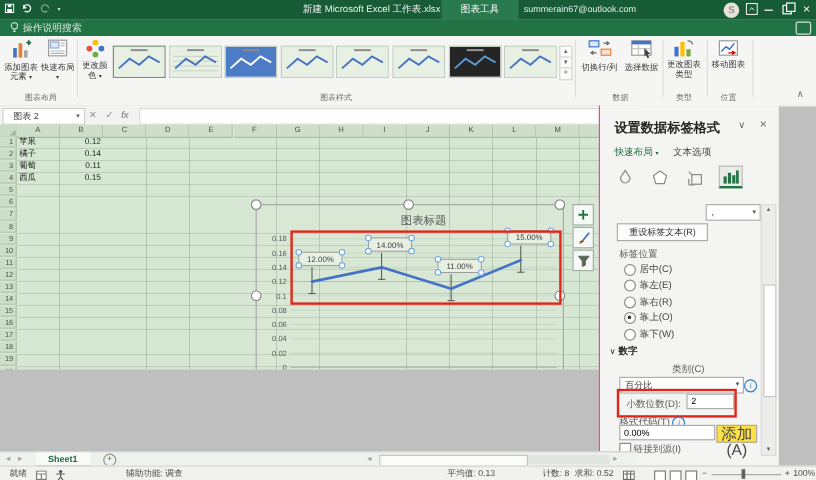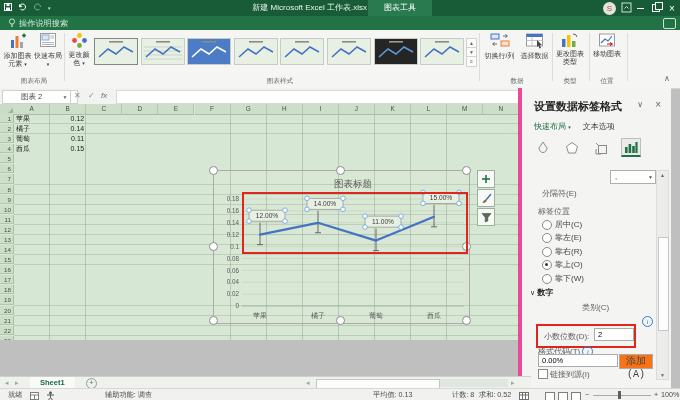--- a/index.html
+++ b/index.html
@@ -31,65 +31,65 @@
   .grp-label{position:absolute;top:47px;font-size:6.6px;color:#6b6b6b;text-align:center;}
   .vsep{position:absolute;top:3px;height:48px;border-left:1px solid #dcdedb;}
   .bigbtn{position:absolute;top:2px;text-align:center;}
   .bigbtn .lbl{margin-top:1px;line-height:7.5px;}
   .thumb{position:absolute;top:8px;width:44px;height:27px;border:1px solid #c3cdc2;box-sizing:border-box;}
   .thumb.sel{border:1.5px solid #7e8a7d;}
   .gscroll{position:absolute;left:466px;width:9px;height:9px;border:1px solid #cfd4ce;background:#fbfcfb;font-size:5px;color:#666;text-align:center;line-height:8px;}
   #ribbon-collapse{position:absolute;left:664px;top:44px;color:#5f6f62;font-size:8px;}
   
   #formulabar{position:absolute;left:0;top:88px;width:531px;height:16px;background:#f1f3f0;border-bottom:1px solid #cfd1ce;font-size:7.5px;color:#444;}
-  #namebox{position:absolute;left:2px;top:1.5px;width:56px;height:12px;background:#fff;border:1px solid #cfd1ce;line-height:12px;padding-left:18px;}
+  #namebox{position:absolute;left:2px;top:1.5px;width:56px;height:12px;background:#fff;border:1px solid #cfd1ce;line-height:12px;padding-left:8px;}
   #namebox-dd{position:absolute;left:60px;top:1.5px;width:10px;height:12px;background:#fff;border:1px solid #cfd1ce;border-left:none;font-size:5px;color:#666;text-align:center;line-height:12px;}
   .fbtn{position:absolute;top:0;height:16px;line-height:16px;color:#8f8f8f;font-size:8px;}
   #fx-input{position:absolute;left:116px;top:1.5px;width:413px;height:12px;background:#fff;border:1px solid #d8dad7;}
   
-  #sheet{position:absolute;left:0;top:104px;width:531px;height:236px;background:#d6e7d3;overflow:hidden;}
+  #sheet{position:absolute;left:0;top:104px;width:531px;height:204px;background:#d6e7d3;overflow:hidden;}
   #corner{position:absolute;left:0;top:0;width:14px;height:10px;background:#c9dcc5;border-right:1px solid #a9bfa4;border-bottom:1px solid #a9bfa4;}
   #corner::after{content:"";position:absolute;right:1px;bottom:1px;border-left:5px solid transparent;border-bottom:5px solid #9fb49b;}
   .colhead{position:absolute;top:0;height:10px;background:#cddfc9;border-right:1px solid #b3c7ae;border-bottom:1px solid #a9bfa4;font-size:6.4px;color:#3f513d;text-align:center;line-height:10px;}
   .rowhead{position:absolute;left:0;width:14px;background:#cddfc9;border-right:1px solid #a9bfa4;border-bottom:1px solid #b3c7ae;font-size:6.2px;color:#3f513d;text-align:right;padding-right:2px;box-sizing:border-box;}
   #gridlayer{position:absolute;left:14px;top:10px;width:505px;height:262px;
     background-image:
       repeating-linear-gradient(to right, transparent 0, transparent 35.4px, rgba(110,132,108,.32) 35.4px, rgba(110,132,108,.32) 36.1px),
       repeating-linear-gradient(to bottom, transparent 0, transparent 9.38px, rgba(110,132,108,.26) 9.38px, rgba(110,132,108,.26) 10.08px);}
   .cell{position:absolute;font-size:7px;color:#1f1f1f;line-height:10px;white-space:nowrap;}
   #vscroll{position:absolute;left:519px;top:0;width:12px;height:272px;background:#edf0ec;border-left:1px solid #cfd3ce;}
   #vscroll .arr{position:absolute;left:0;width:12px;height:10px;font-size:5px;color:#667;text-align:center;line-height:10px;}
   #vthumb{position:absolute;left:1.5px;top:12px;width:8px;height:138px;background:#fafbfa;border:1px solid #c4c8c3;}
   
   #chart{position:absolute;left:213px;top:66px;width:255px;height:152px;border:1px solid #a9aaa9;background:rgba(255,255,255,0.06);}
   .chandle{position:absolute;width:7px;height:7px;border-radius:50%;background:#fff;border:1px solid #8b8b8b;}
   .sidebtn{position:absolute;left:477px;width:16px;height:16px;background:#f6f9f5;border:1px solid #9fae9d;display:flex;align-items:center;justify-content:center;}
   .redbox{position:absolute;border:2px solid #e0261c;}
   
-  #pane{position:absolute;left:518px;top:88px;width:149px;height:300px;background:#f4f4f3;border-left:4px solid #ec4899;font-size:8px;color:#444;}
+  #pane{position:absolute;left:499px;top:88px;width:149px;height:300px;background:#f4f4f3;border-left:1px solid #ec4899;font-size:8px;color:#444;}
   #pane-title{position:absolute;left:12px;top:11px;font-size:11px;font-weight:bold;color:#262626;white-space:nowrap;}
   #pane-chev{position:absolute;right:28px;top:12px;color:#666;font-size:8px;}
   #pane-close{position:absolute;right:10px;top:11px;color:#666;font-size:10px;}
   #pane-tabs{position:absolute;left:12px;top:33px;display:flex;gap:12px;font-size:8px;}
   #pane-icons{position:absolute;left:12px;top:50px;display:flex;gap:11px;align-items:center;}
   .picon{width:18px;height:16px;display:flex;align-items:center;justify-content:center;}
   .picon.sel{border:1px solid #bdbdbd;background:#eaeae8;border-bottom:2px solid #217346;}
   .plabel{color:#5c5c5c;}
   .pane-dd{position:absolute;background:#fff;border:1px solid #aeaeae;height:12px;line-height:12px;padding-left:4px;font-size:7.5px;color:#333;}
   .dd-arrow{position:absolute;right:2px;top:0;font-size:5px;color:#555;line-height:12px;}
   #reset-btn{position:absolute;left:14px;top:98px;width:74px;height:13px;background:#fdfdfd;border:1px solid #ababab;font-size:7.5px;text-align:center;line-height:13px;color:#333;}
   .radio{position:absolute;left:20px;width:8px;height:8px;border:1px solid #8a8a8a;border-radius:50%;background:#fff;}
   .radio.on::after{content:"";position:absolute;left:1.5px;top:1.5px;width:3.5px;height:3.5px;border-radius:50%;background:#333;}
   .radlbl{position:absolute;left:33px;font-size:8px;color:#444;line-height:9px;}
   .info{display:inline-block;width:9px;height:9px;border:1px solid #2b7cd3;border-radius:50%;color:#2b7cd3;font-size:6.5px;text-align:center;line-height:9px;font-style:italic;font-family:"Liberation Serif",serif;}
   #pane-scroll{position:absolute;left:134px;top:82px;width:13px;height:210px;background:#ececea;border:1px solid #dcdcda;box-sizing:border-box;}
   #pane-scroll .arr{position:absolute;left:0;width:11px;font-size:5px;color:#666;text-align:center;}
   #pthumb{position:absolute;left:1px;top:66px;width:9px;height:92px;background:#fdfdfd;border:1px solid #c6c6c4;}
   #pane input{border:1px solid #ababab;background:#fff;font-size:7.5px;padding:0 3px;height:11px;}
-  #addfmt-btn{position:absolute;left:97px;top:266px;width:32px;height:13px;background:#f97316;border:1px solid #ababab;font-size:10px;text-align:center;line-height:13px;font-family:Liberation Mono, monospace;}
+  #addfmt-btn{position:absolute;left:97px;top:266px;width:32px;height:13px;background:#fde047;border:1px solid #ababab;font-size:13px;text-align:center;line-height:13px;}
   #chkbox{position:absolute;left:16px;top:281px;width:8px;height:8px;border:1px solid #8a8a8a;background:#fff;}
   
   #tabstrip{position:absolute;left:0;top:376px;width:531px;height:12px;background:#eef1ec;border-top:1px solid #cdd1cc;font-size:7.5px;}
   #sheet-tab{position:absolute;left:30px;top:0;height:11px;background:#f8faf7;border-bottom:2px solid #217346;color:#1e6a41;font-weight:bold;padding:0 10px;line-height:11px;}
   #add-sheet{position:absolute;left:86px;top:1px;width:9px;height:9px;border:1px solid #8fa18c;border-radius:50%;color:#5a6b58;font-size:7px;line-height:8px;text-align:center;}
   .navarr{position:absolute;top:0;color:#9aa79a;font-size:7px;line-height:12px;}
   #hscroll{position:absolute;left:316px;top:2px;width:192px;height:8px;background:#e2e6e1;}
   #hthumb{position:absolute;left:0;top:0;width:122px;height:8px;background:#fbfcfb;border:1px solid #c4c8c3;}
   
   #statusbar{position:absolute;left:0;top:388px;width:680px;height:12px;background:#f1f2f0;border-top:1px solid #d7d9d6;font-size:7.2px;color:#4a4a4a;}
@@ -114,20 +114,21 @@
             <path d="M1.5 4 a3 3 0 1 1 1 2.2" fill="none" stroke="#fff" stroke-width="1"></path>
             <path d="M1 1 L1.5 4.4 4.5 3.6 Z" fill="#fff"></path>
           </svg></span>
       <span style="opacity:.45"><svg width="9" height="8">
             <path d="M7.5 4 a3 3 0 1 0 -1 2.2" fill="none" stroke="#fff" stroke-width="1"></path>
           </svg></span>
       <span style="font-size:5px;color:#cfe3d7">▾</span>
     </div>
     <span id="win-title">新建 Microsoft Excel 工作表.xlsx - Excel</span>
     <div id="context-group">图表工具</div>
+    <span id="account">summerain67@outlook.com</span>
     <div id="avatar">S</div>
     <span id="ribbon-display" class="abs"><svg width="11" height="11">
           <rect x="1" y="1" width="9" height="9" fill="none" stroke="#fff" stroke-width="0.8"></rect>
           <path d="M3.5 6.5 L5.5 4.5 L7.5 6.5" fill="none" stroke="#fff" stroke-width="0.8"></path>
         </svg></span>
     <div id="min-btn" class="winbtn">
         <span class="minglyph"></span>
       </div>
     <div id="restore-btn" class="winbtn">
         <span class="restoreglyph"></span>
@@ -478,36 +479,38 @@
             <rect x="4.6" y="3" width="2.6" height="9" fill="#217346"></rect>
             <rect x="8.2" y="5" width="2.6" height="7" fill="#217346"></rect>
             <rect x="11.4" y="1" width="2.2" height="11" fill="#217346"></rect>
           </svg>
         </span>
     </div>
 
     <div class="abs plabel" style="left:20px;top:84px;margin-top:16px;">分隔符(E)</div>
     <div class="pane-dd" style="left:88px;top:82px;width:40px;"><span>,</span><span class="dd-arrow">▼</span></div>
 
+    <div id="reset-btn">重设标签文本(R)</div>
     <div class="abs plabel" style="left:16px;top:118px;">标签位置</div>
     <div id="radiolist">
         <div class="radio" style="top: 132px;"></div>
         <div class="radlbl" style="top: 132px;">居中(C)</div>
         <div class="radio" style="top: 145.4px;"></div>
         <div class="radlbl" style="top: 145.4px;">靠左(E)</div>
         <div class="radio" style="top: 158.8px;"></div>
         <div class="radlbl" style="top: 158.8px;">靠右(R)</div>
         <div class="radio on" style="top: 172.2px;"></div>
         <div class="radlbl" style="top: 172.2px;">靠上(O)</div>
         <div class="radio" style="top: 185.6px;"></div>
         <div class="radlbl" style="top: 185.6px;">靠下(W)</div>
       </div>
 
     <div class="abs" style="left:8px;top:199px;color:#262626;font-weight:bold;"><span style="font-weight:normal;font-size:7px;">∨</span> <span>数字</span></div>
     <div class="abs plabel" style="left:16px;top:214px;margin-left:44px;">类别(C)</div>
+    <div class="pane-dd" style="left:16px;top:226px;width:98px;"><span>百分比</span><span class="dd-arrow">▼</span></div>
     <span class="info abs" style="left:120px;top:228px;">i</span>
 
     <div class="abs plabel" style="left:22px;top:243px;">小数位数(D):</div>
     <input class="abs" style="left: 72px; top: 240px; width: 32px;" value="2">
     <div class="redbox" style="left:14px;top:236px;width:96px;height:20px;"></div>
 
     <div class="abs plabel" style="left:16px;top:258px;"><span>格式代码(T)</span> <span class="info">i</span></div>
     <input class="abs" style="left: 16px; top: 266px; width: 72px;" value="0.00%">
     <div id="addfmt-btn">添加(A)</div>
 

